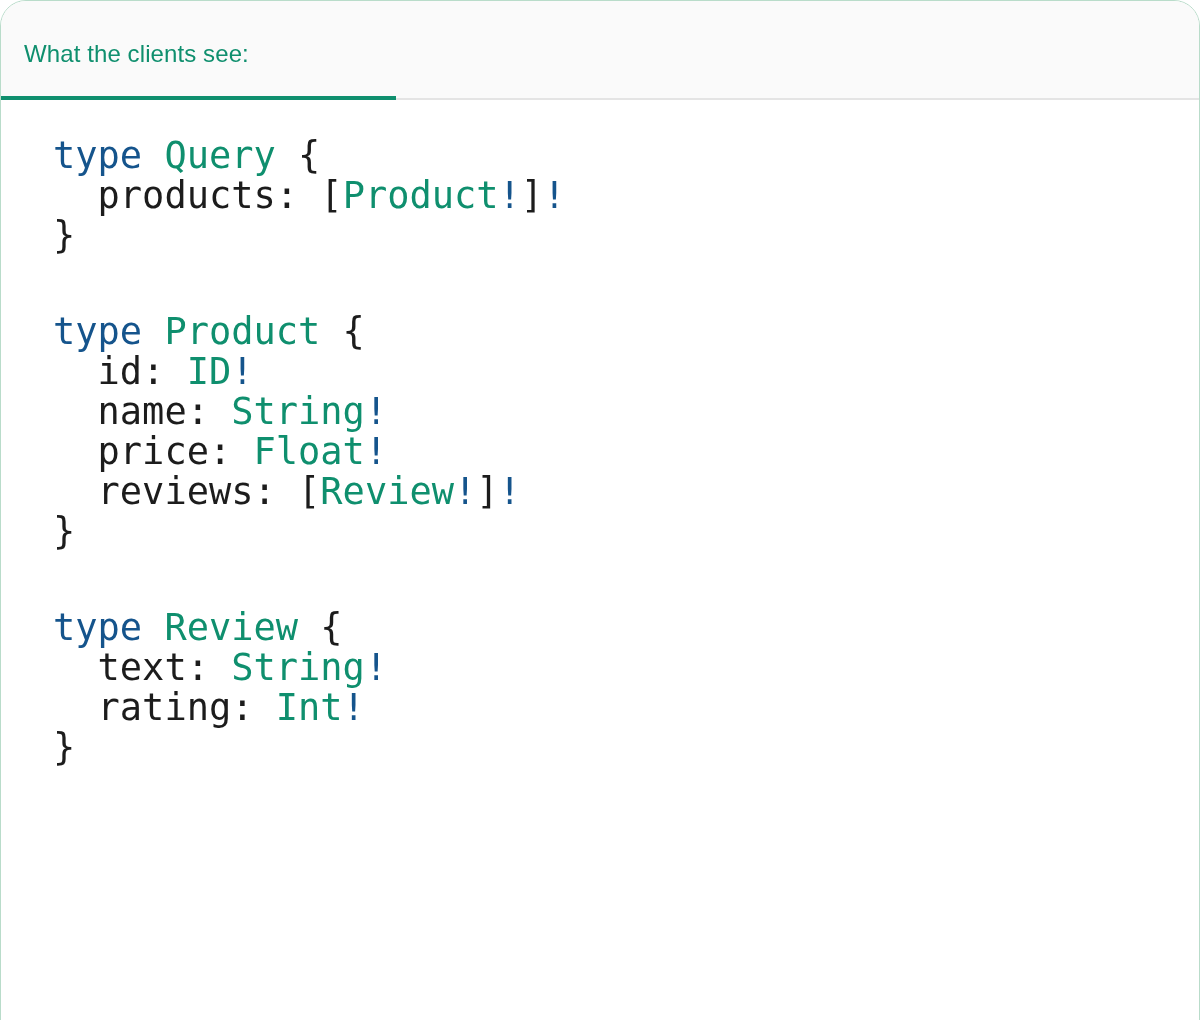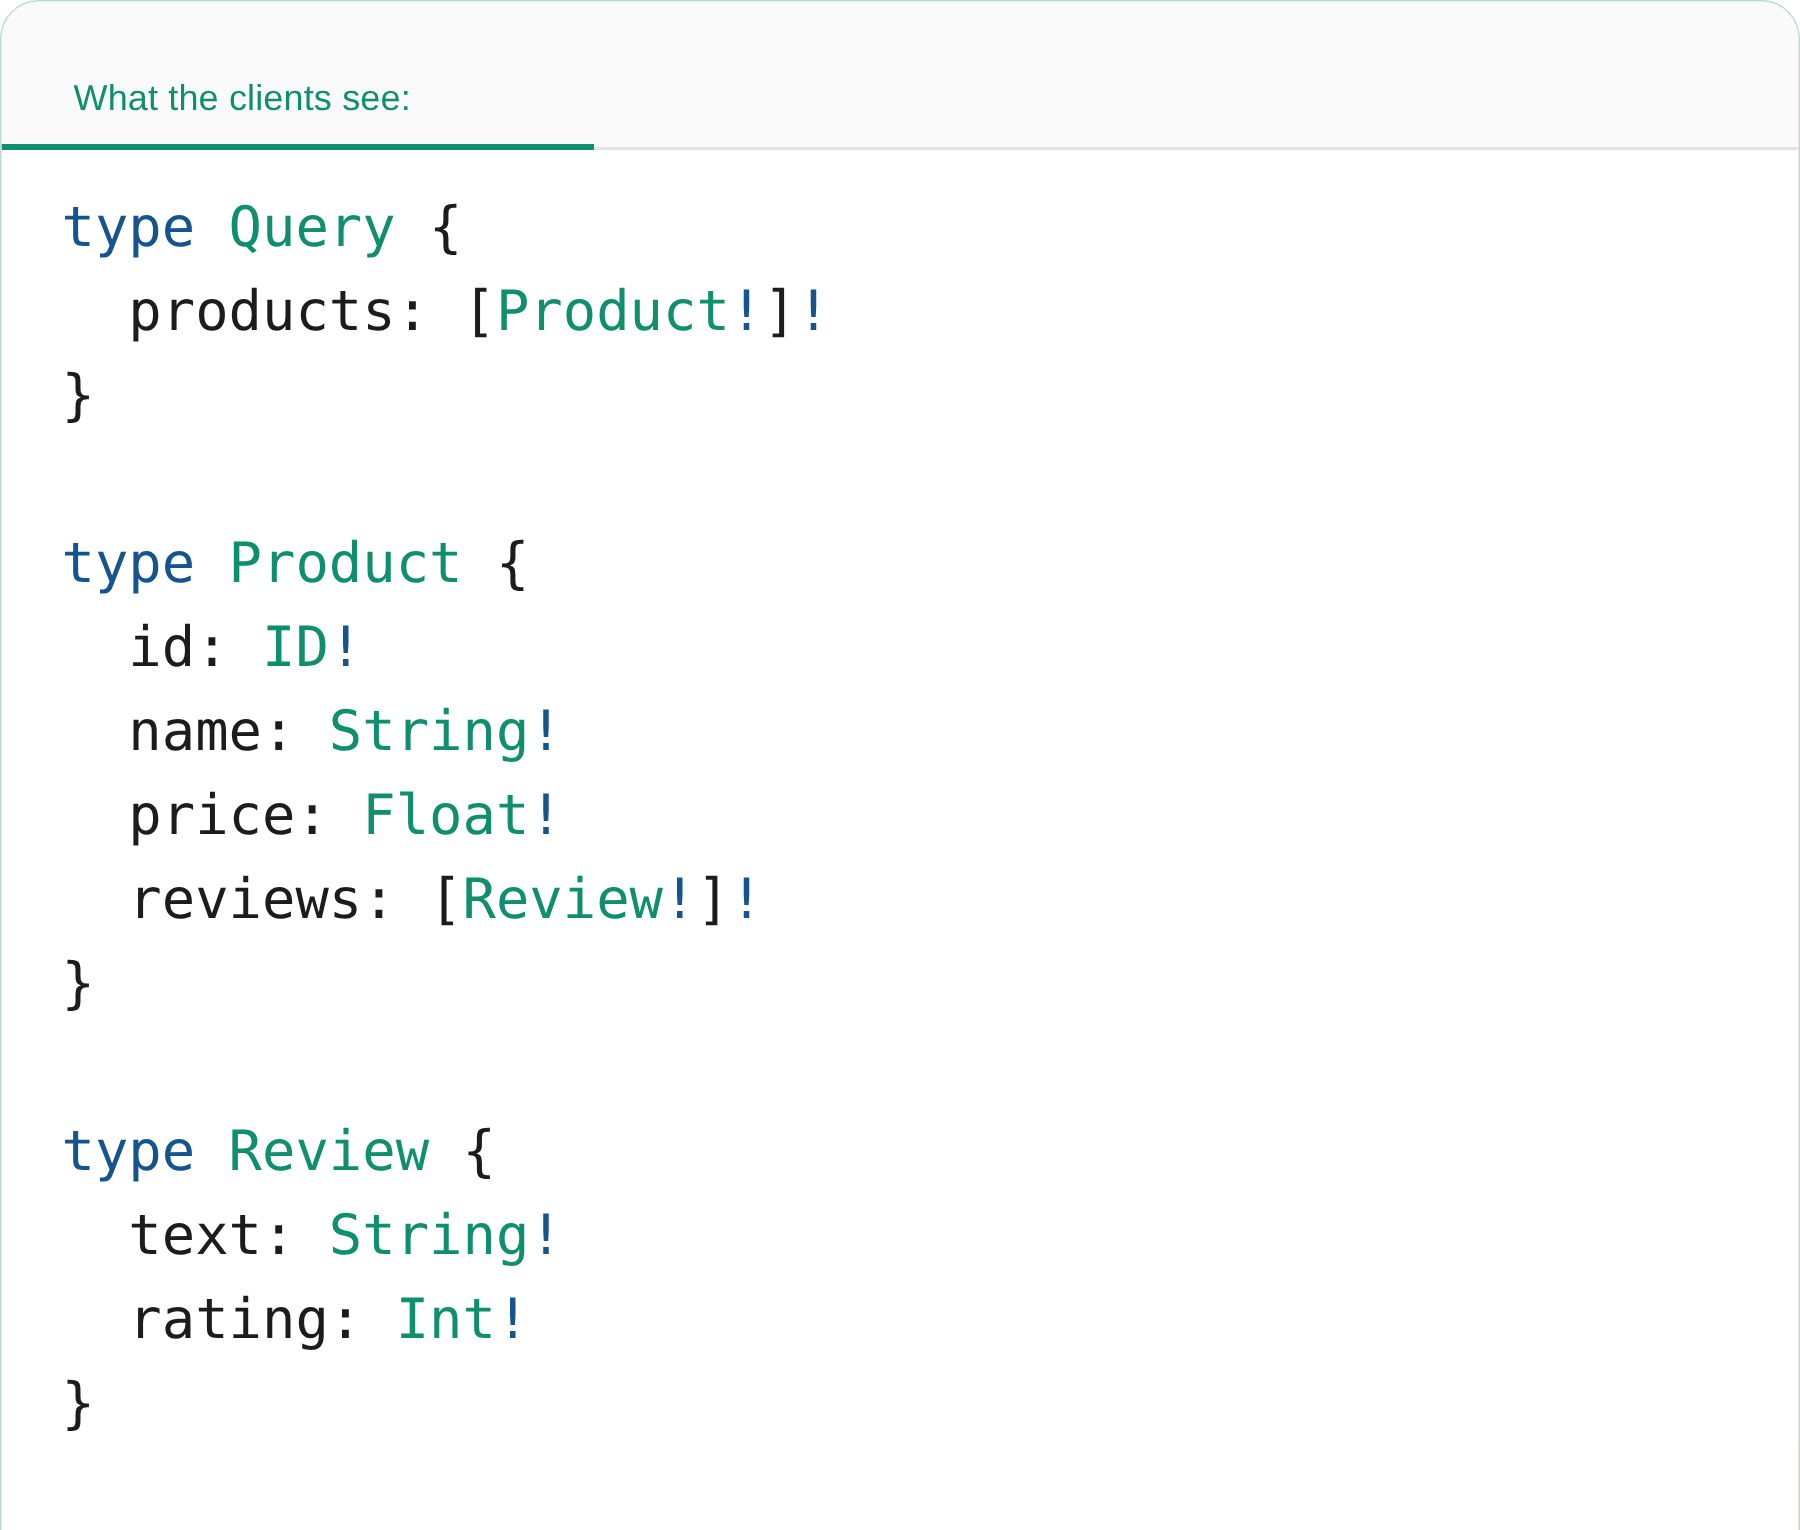--- a/index.html
+++ b/index.html
@@ -33,26 +33,26 @@
   .tabbar {
     position: relative;
     height: 97px;
     background: #fafafa;
     border-bottom: 2px solid #e4e4e4;
     box-sizing: content-box;
   }
   .tab {
     position: absolute;
     left: 0;
-    top: 16px;
+    top: 4px;
     width: 395px;
     height: 97px;
     display: flex;
     align-items: center;
-    padding-left: 48px;
+    padding-left: 23px;
     box-sizing: border-box;
     background: transparent;
   }
   .tab-label {
     font-family: "Liberation Sans", sans-serif;
     font-size: 24px;
     font-weight: 500;
     letter-spacing: 0.1px;
     color: #0f8f6e;
     white-space: nowrap;
@@ -66,25 +66,25 @@
     background: #0f8f6e;
     z-index: 3;
   }
 
   
   .code-area {
     padding: 24px 0 0 0;
     background: #ffffff;
   }
   pre.code {
-    margin: 0;
+    margin: 12px;
     padding: 0 0 0 40px;
     font-family: "DejaVu Sans Mono", monospace;
     font-size: 37px;
-    line-height: 56px;
+    line-height: 40px;
     color: #1c1c1c;
     white-space: pre;
     tab-size: 2;
   }
   .tok-kw   { color: #15548c; }
   .tok-type { color: #0f8f6e; }
   .tok-punc { color: #1c1c1c; }
   .tok-bang { color: #15548c; }
   .tok-field{ color: #1c1c1c; }
   .blank    { display: block; height: 56px; }

